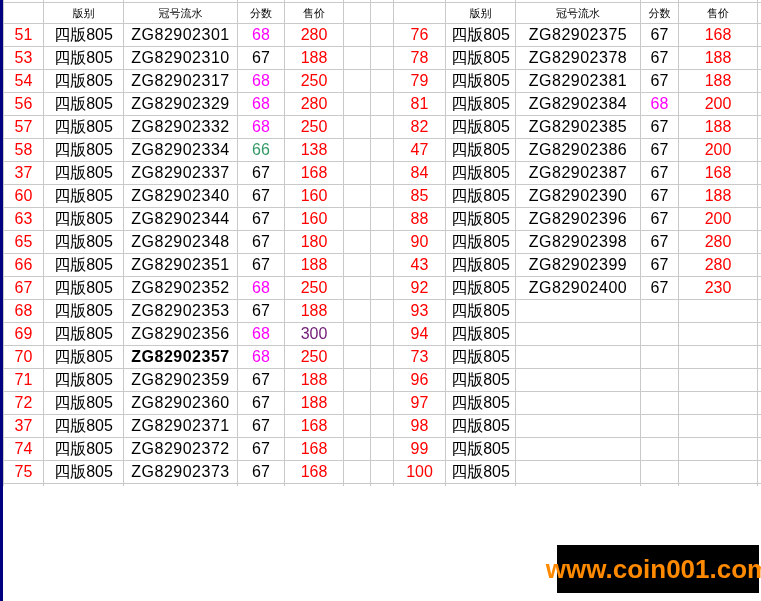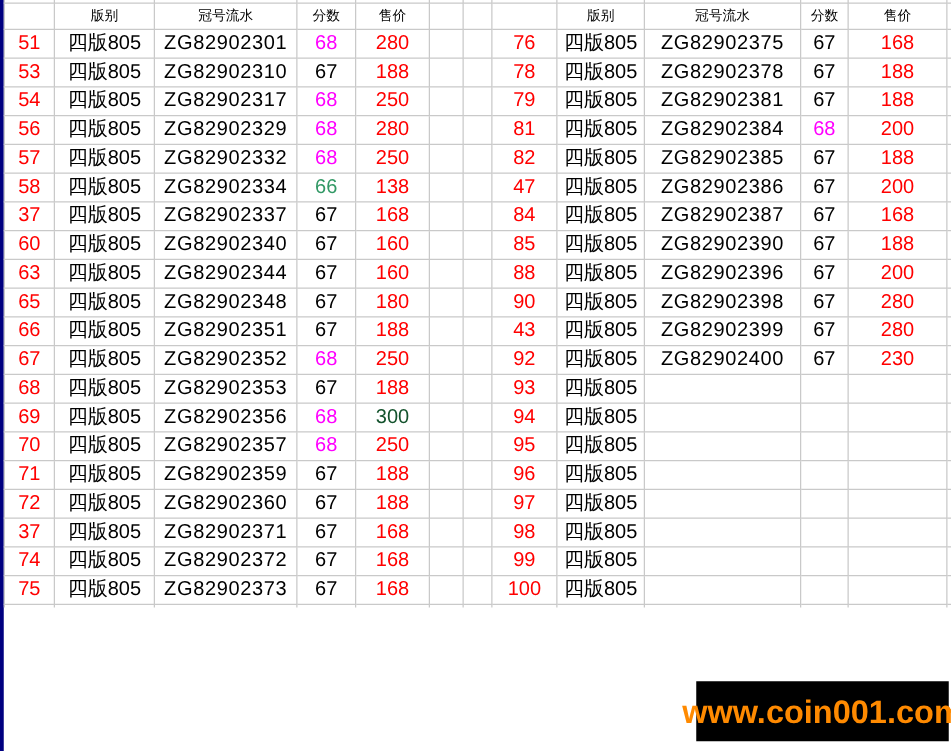--- a/index.html
+++ b/index.html
@@ -309,39 +309,39 @@
         <td class="serial-cell" style="border-color: rgb(201, 201, 201);"></td>
         <td style="color: rgb(0, 0, 0); border-color: rgb(201, 201, 201);"></td>
         <td class="price-cell" style="color: rgb(255, 0, 0); border-color: rgb(201, 201, 201);"></td>
         <td style="border-color: rgb(201, 201, 201);"></td>
       </tr>
       <tr>
         <td style="color: rgb(255, 0, 0); border-color: rgb(201, 201, 201);">69</td>
         <td style="border-color: rgb(201, 201, 201);">四版805</td>
         <td class="serial-cell" style="border-color: rgb(201, 201, 201);">ZG82902356</td>
         <td style="color: rgb(255, 0, 255); border-color: rgb(201, 201, 201);">68</td>
-        <td class="price-cell" style="color: #14532d; border-color: rgb(201, 201, 201);">300</td>
+        <td class="price-cell" style="color: #701a75; border-color: rgb(201, 201, 201);">300</td>
         <td style="border-color: rgb(201, 201, 201);"></td>
         <td style="border-color: rgb(201, 201, 201);"></td>
         <td style="color: rgb(255, 0, 0); border-color: rgb(201, 201, 201);">94</td>
         <td style="border-color: rgb(201, 201, 201);">四版805</td>
         <td class="serial-cell" style="border-color: rgb(201, 201, 201);"></td>
         <td style="color: rgb(0, 0, 0); border-color: rgb(201, 201, 201);"></td>
         <td class="price-cell" style="color: rgb(255, 0, 0); border-color: rgb(201, 201, 201);"></td>
         <td style="border-color: rgb(201, 201, 201);"></td>
       </tr>
       <tr>
         <td style="color: rgb(255, 0, 0); border-color: rgb(201, 201, 201);">70</td>
         <td style="border-color: rgb(201, 201, 201);">四版805</td>
-        <td class="serial-cell" style="border-color: rgb(201, 201, 201);">ZG82902357</td>
+        <td class="serial-cell" style="border-color: rgb(201, 201, 201); font-weight: bold;">ZG82902357</td>
         <td style="color: rgb(255, 0, 255); border-color: rgb(201, 201, 201);">68</td>
         <td class="price-cell" style="color: rgb(255, 0, 0); border-color: rgb(201, 201, 201);">250</td>
         <td style="border-color: rgb(201, 201, 201);"></td>
         <td style="border-color: rgb(201, 201, 201);"></td>
-        <td style="color: rgb(255, 0, 0); border-color: rgb(201, 201, 201);">95</td>
+        <td style="color: rgb(255, 0, 0); border-color: rgb(201, 201, 201);">73</td>
         <td style="border-color: rgb(201, 201, 201);">四版805</td>
         <td class="serial-cell" style="border-color: rgb(201, 201, 201);"></td>
         <td style="color: rgb(0, 0, 0); border-color: rgb(201, 201, 201);"></td>
         <td class="price-cell" style="color: rgb(255, 0, 0); border-color: rgb(201, 201, 201);"></td>
         <td style="border-color: rgb(201, 201, 201);"></td>
       </tr>
       <tr>
         <td style="color: rgb(255, 0, 0); border-color: rgb(201, 201, 201);">71</td>
         <td style="border-color: rgb(201, 201, 201);">四版805</td>
         <td class="serial-cell" style="border-color: rgb(201, 201, 201);">ZG82902359</td>

